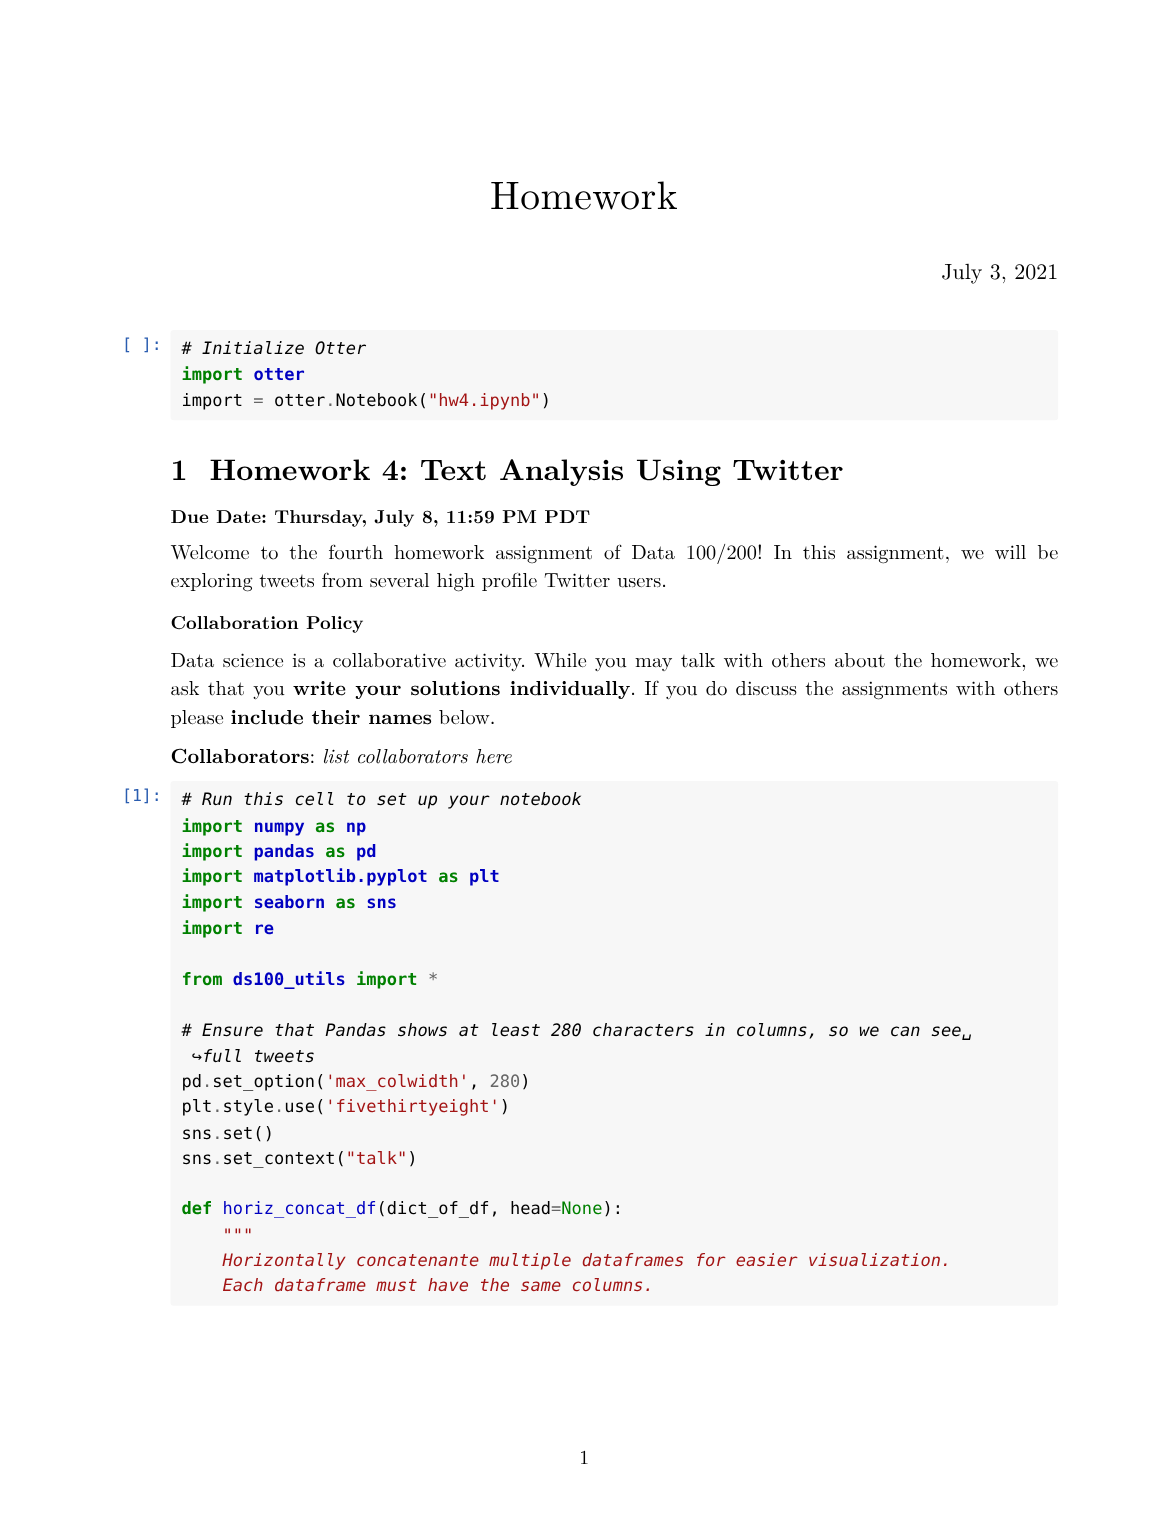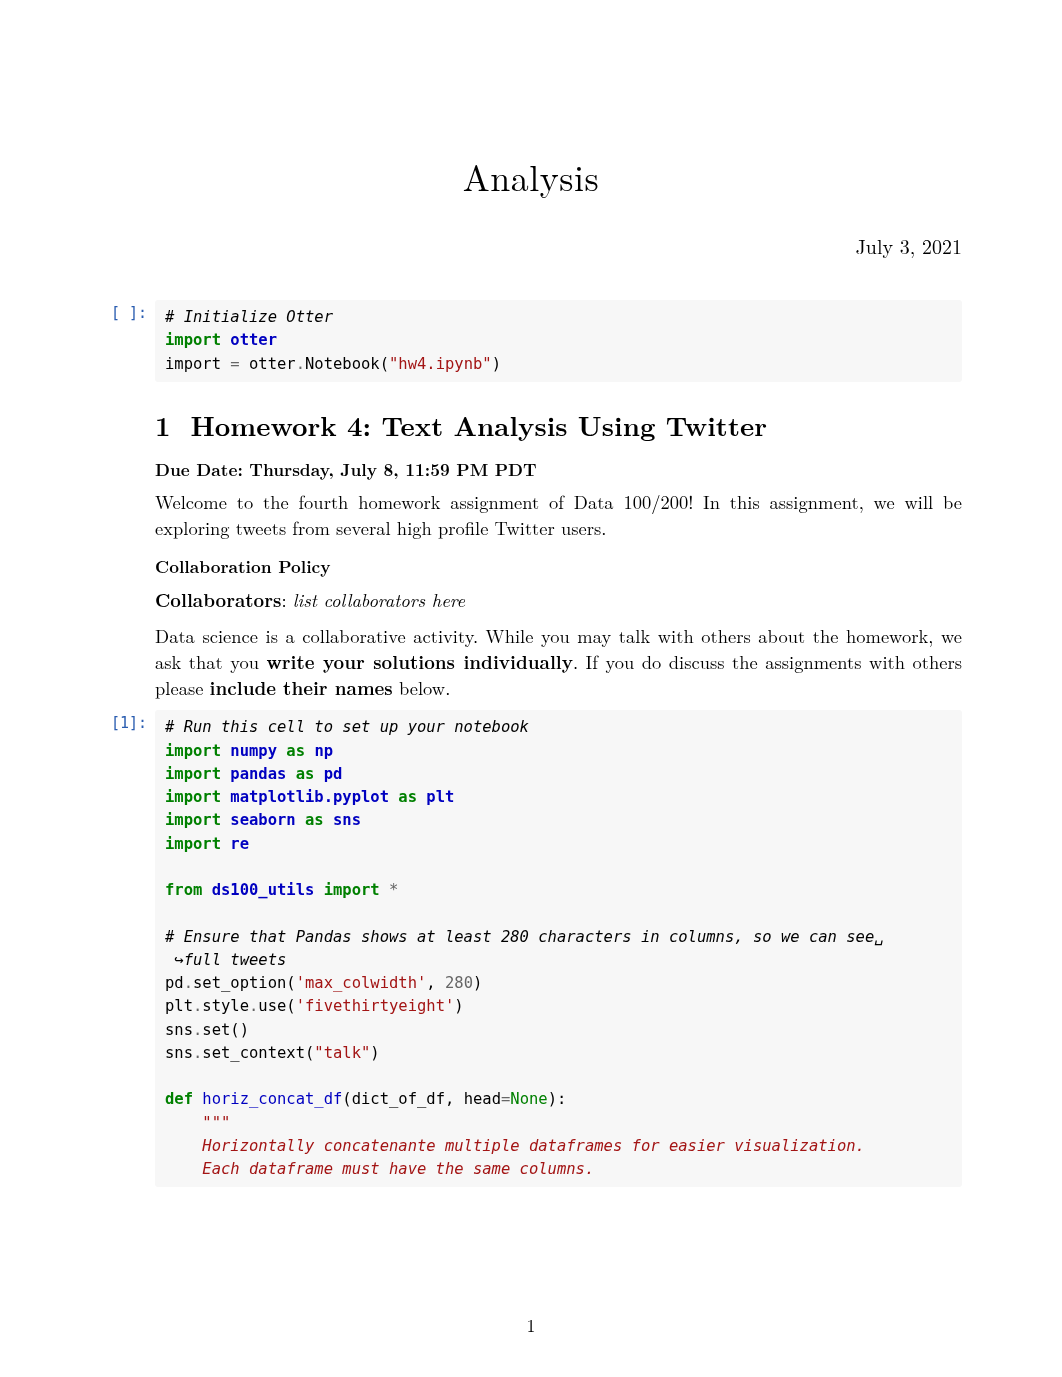--- a/index.html
+++ b/index.html
@@ -89,42 +89,42 @@
     position: absolute;
     bottom: 40px;
     left: 0; right: 0;
     text-align: center;
     font-size: 18px;
   }
 </style>
 </head>
 <body>
 
-<div class="title">Analysis</div>
+<div class="title">Homework</div>
 <div class="date">July 3, 2021</div>
 
 <div class="cell">
   <div class="prompt">[ ]:</div>
   <div class="code-block"><span class="code-comment-it"># Initialize Otter</span>
 <span class="code-kw">import</span> <span class="code-ns">otter</span>
 <span class="code-name">import </span><span class="code-op">=</span><span class="code-name"> otter</span><span class="code-op">.</span><span class="code-name">Notebook(</span><span class="code-str">"hw4.ipynb"</span><span class="code-name">)</span></div>
 </div>
 
 <div class="text-block">
   <div class="section-heading">
     <span class="section-num">1</span><span>Homework 4: Text Analysis Using Twitter</span>
   </div>
   <div class="subhead">Due Date: Thursday, July 8, 11:59 PM PDT</div>
   <p class="para">Welcome to the fourth homework assignment of Data 100/200! In this assignment, we will be exploring tweets from several high profile Twitter users.</p>
   <div class="subhead">Collaboration Policy</div>
   <p class="para">
-    <span class="bold">Collaborators</span><span>: </span><span class="ital">list collaborators here</span>
+    <span>Data science is a collaborative activity. While you may talk with others about the homework, we ask that you </span><span class="bold">write your solutions individually</span><span>. If you do discuss the assignments with others please </span><span class="bold">include their names</span><span> below.</span>
   </p>
   <p class="para">
-    <span>Data science is a collaborative activity. While you may talk with others about the homework, we ask that you </span><span class="bold">write your solutions individually</span><span>. If you do discuss the assignments with others please </span><span class="bold">include their names</span><span> below.</span>
+    <span class="bold">Collaborators</span><span>: </span><span class="ital">list collaborators here</span>
   </p>
 </div>
 
 <div class="cell">
   <div class="prompt">[1]:</div>
   <div class="code-block"><span class="code-comment-it"># Run this cell to set up your notebook</span>
 <span class="code-kw">import</span> <span class="code-ns">numpy</span> <span class="code-kw">as</span> <span class="code-ns">np</span>
 <span class="code-kw">import</span> <span class="code-ns">pandas</span> <span class="code-kw">as</span> <span class="code-ns">pd</span>
 <span class="code-kw">import</span> <span class="code-ns">matplotlib.pyplot</span> <span class="code-kw">as</span> <span class="code-ns">plt</span>
 <span class="code-kw">import</span> <span class="code-ns">seaborn</span> <span class="code-kw">as</span> <span class="code-ns">sns</span>

